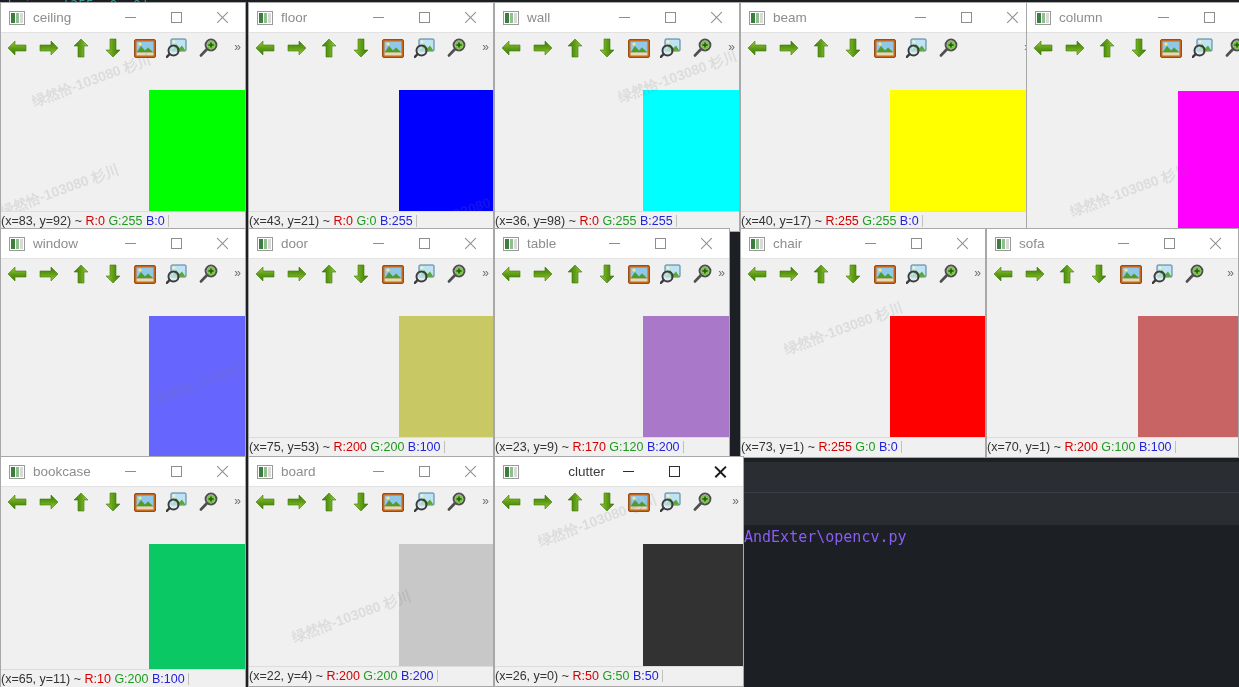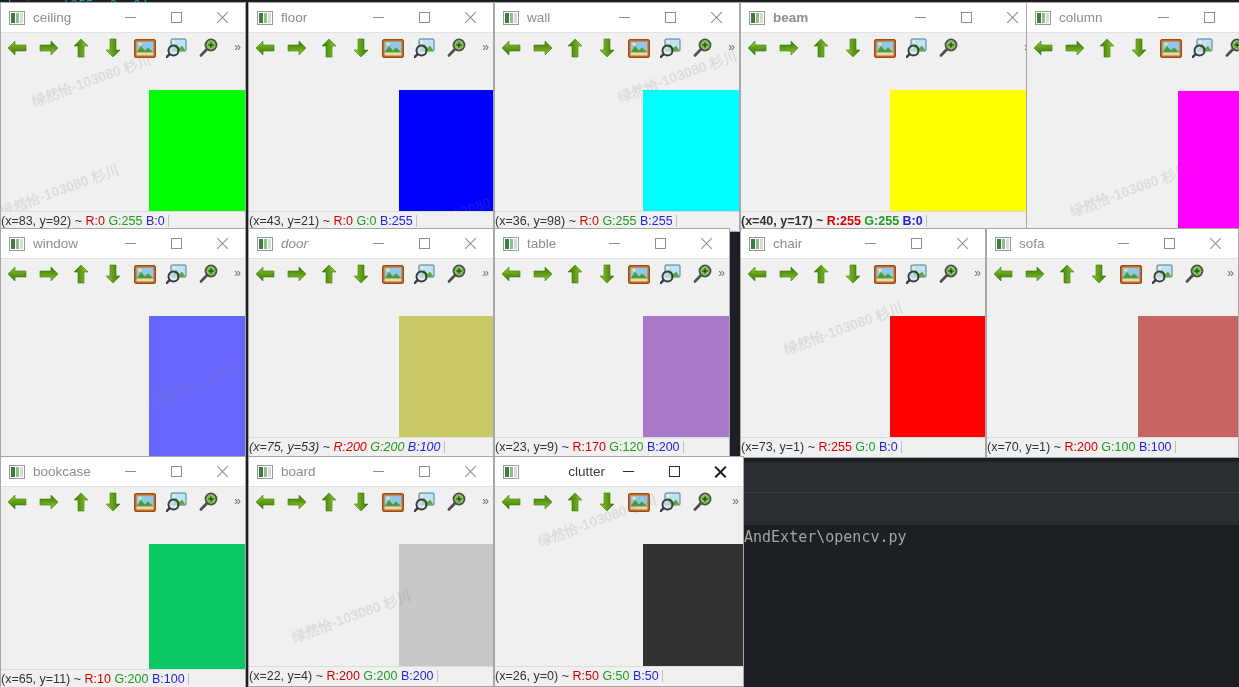--- a/index.html
+++ b/index.html
@@ -11,21 +11,21 @@
   }
   
   #terminal{position:absolute;left:0;top:0;width:1239px;height:687px;background:#1c1f23;}
   .term-topline{position:absolute;left:0;top:0;width:1239px;height:12px;background:#1b1e22;
      font-family:"DejaVu Sans Mono", monospace;font-size:13px;color:#2e9b8f;white-space:pre;overflow:hidden;line-height:10px;}
   .term-panelA{position:absolute;left:744px;top:462px;width:495px;height:30px;background:#2a2d32;}
   .term-sep{position:absolute;left:744px;top:492px;width:495px;height:1px;background:#3b3f45;}
   .term-panelB{position:absolute;left:744px;top:493px;width:495px;height:32px;background:#2a2d32;}
   .term-body{position:absolute;left:744px;top:525px;width:495px;height:162px;background:#1c1f23;}
   .term-line{position:absolute;left:744px;top:528px;
-     font-family:"DejaVu Sans Mono", monospace;font-size:15px;color:#a3a3a3;white-space:pre;}
+     font-family:"DejaVu Sans Mono", monospace;font-size:15px;color:#8b5cf6;white-space:pre;}
 
   
   .win{position:absolute;background:#bef264;border:1px solid #a8a8a8;box-sizing:border-box;overflow:hidden;}
   .titlebar{height:30px;background:#ffffff;border-bottom:1px solid #e2e2e2;
      display:flex;align-items:center;box-sizing:border-box;position:relative;}
   .app-icon{width:16px;height:14px;margin-left:8px;margin-right:8px;flex:0 0 auto;position:relative;
      border:1px solid #9a9a9a;background:#fff;box-sizing:border-box;}
   .app-icon i{position:absolute;display:block;}
   .app-icon i.b1{left:1px;top:1px;width:4px;bottom:1px;background:#3d7d3d;}
   .app-icon i.b2{left:6px;top:1px;width:3px;bottom:1px;background:#8fbf8f;}
@@ -388,21 +388,21 @@
           </svg>
         </span>
         <span class="tb-over">»</span>
       </div>
       <div class="canvas" style="top:61px;bottom:19px;">
         <span class="swatch" style="left:148px;top:26px;width:152px;height:153px;background:#00ffff;"></span>
         <span class="wm" style="left:120px;top:4px;">绿然恰-103080 杉川</span>
       </div>
       <div class="status"><span class="st-xy">(x=36, y=98) ~ </span><span class="st-r">R:0</span>&nbsp;<span class="st-g">G:255</span>&nbsp;<span class="st-b">B:255</span><span class="st-grip"></span></div>
     </div>
-    <div class="win" style="left: 740px; top: 2px; width: 296px; height: 230px; z-index: 13; font-weight: bold;">
+    <div class="win" style="left: 740px; top: 2px; width: 296px; height: 230px; z-index: 13;">
       <div class="titlebar">
         <span class="app-icon">
           <i class="b1"></i>
           <i class="b2"></i>
           <i class="b3"></i>
         </span>
         <span class="wtitle">beam</span>
         <span class="wbtns">
           <span class="wbtn">
             <span class="gl-min"></span>
@@ -700,21 +700,21 @@
             <line x1="9.1" y1="11" x2="3" y2="17.4" stroke="#4f4f4f" stroke-width="2.8" stroke-linecap="round"></line>
           </svg>
         </span>
         <span class="tb-over">»</span>
       </div>
       <div class="canvas" style="top:61px;bottom:0px;">
         <span class="swatch" style="left:148px;top:26px;width:152px;height:153px;background:#6666ff;"></span>
         <span class="wm" style="left:150px;top:80px;">绿然恰-103080 杉川</span>
       </div>
     </div>
-    <div class="win" style="left: 248px; top: 228px; width: 246px; height: 230px; z-index: 16; font-style: italic;">
+    <div class="win" style="left: 248px; top: 228px; width: 246px; height: 230px; z-index: 16;">
       <div class="titlebar">
         <span class="app-icon">
           <i class="b1"></i>
           <i class="b2"></i>
           <i class="b3"></i>
         </span>
         <span class="wtitle">door</span>
         <span class="wbtns">
           <span class="wbtn">
             <span class="gl-min"></span>

